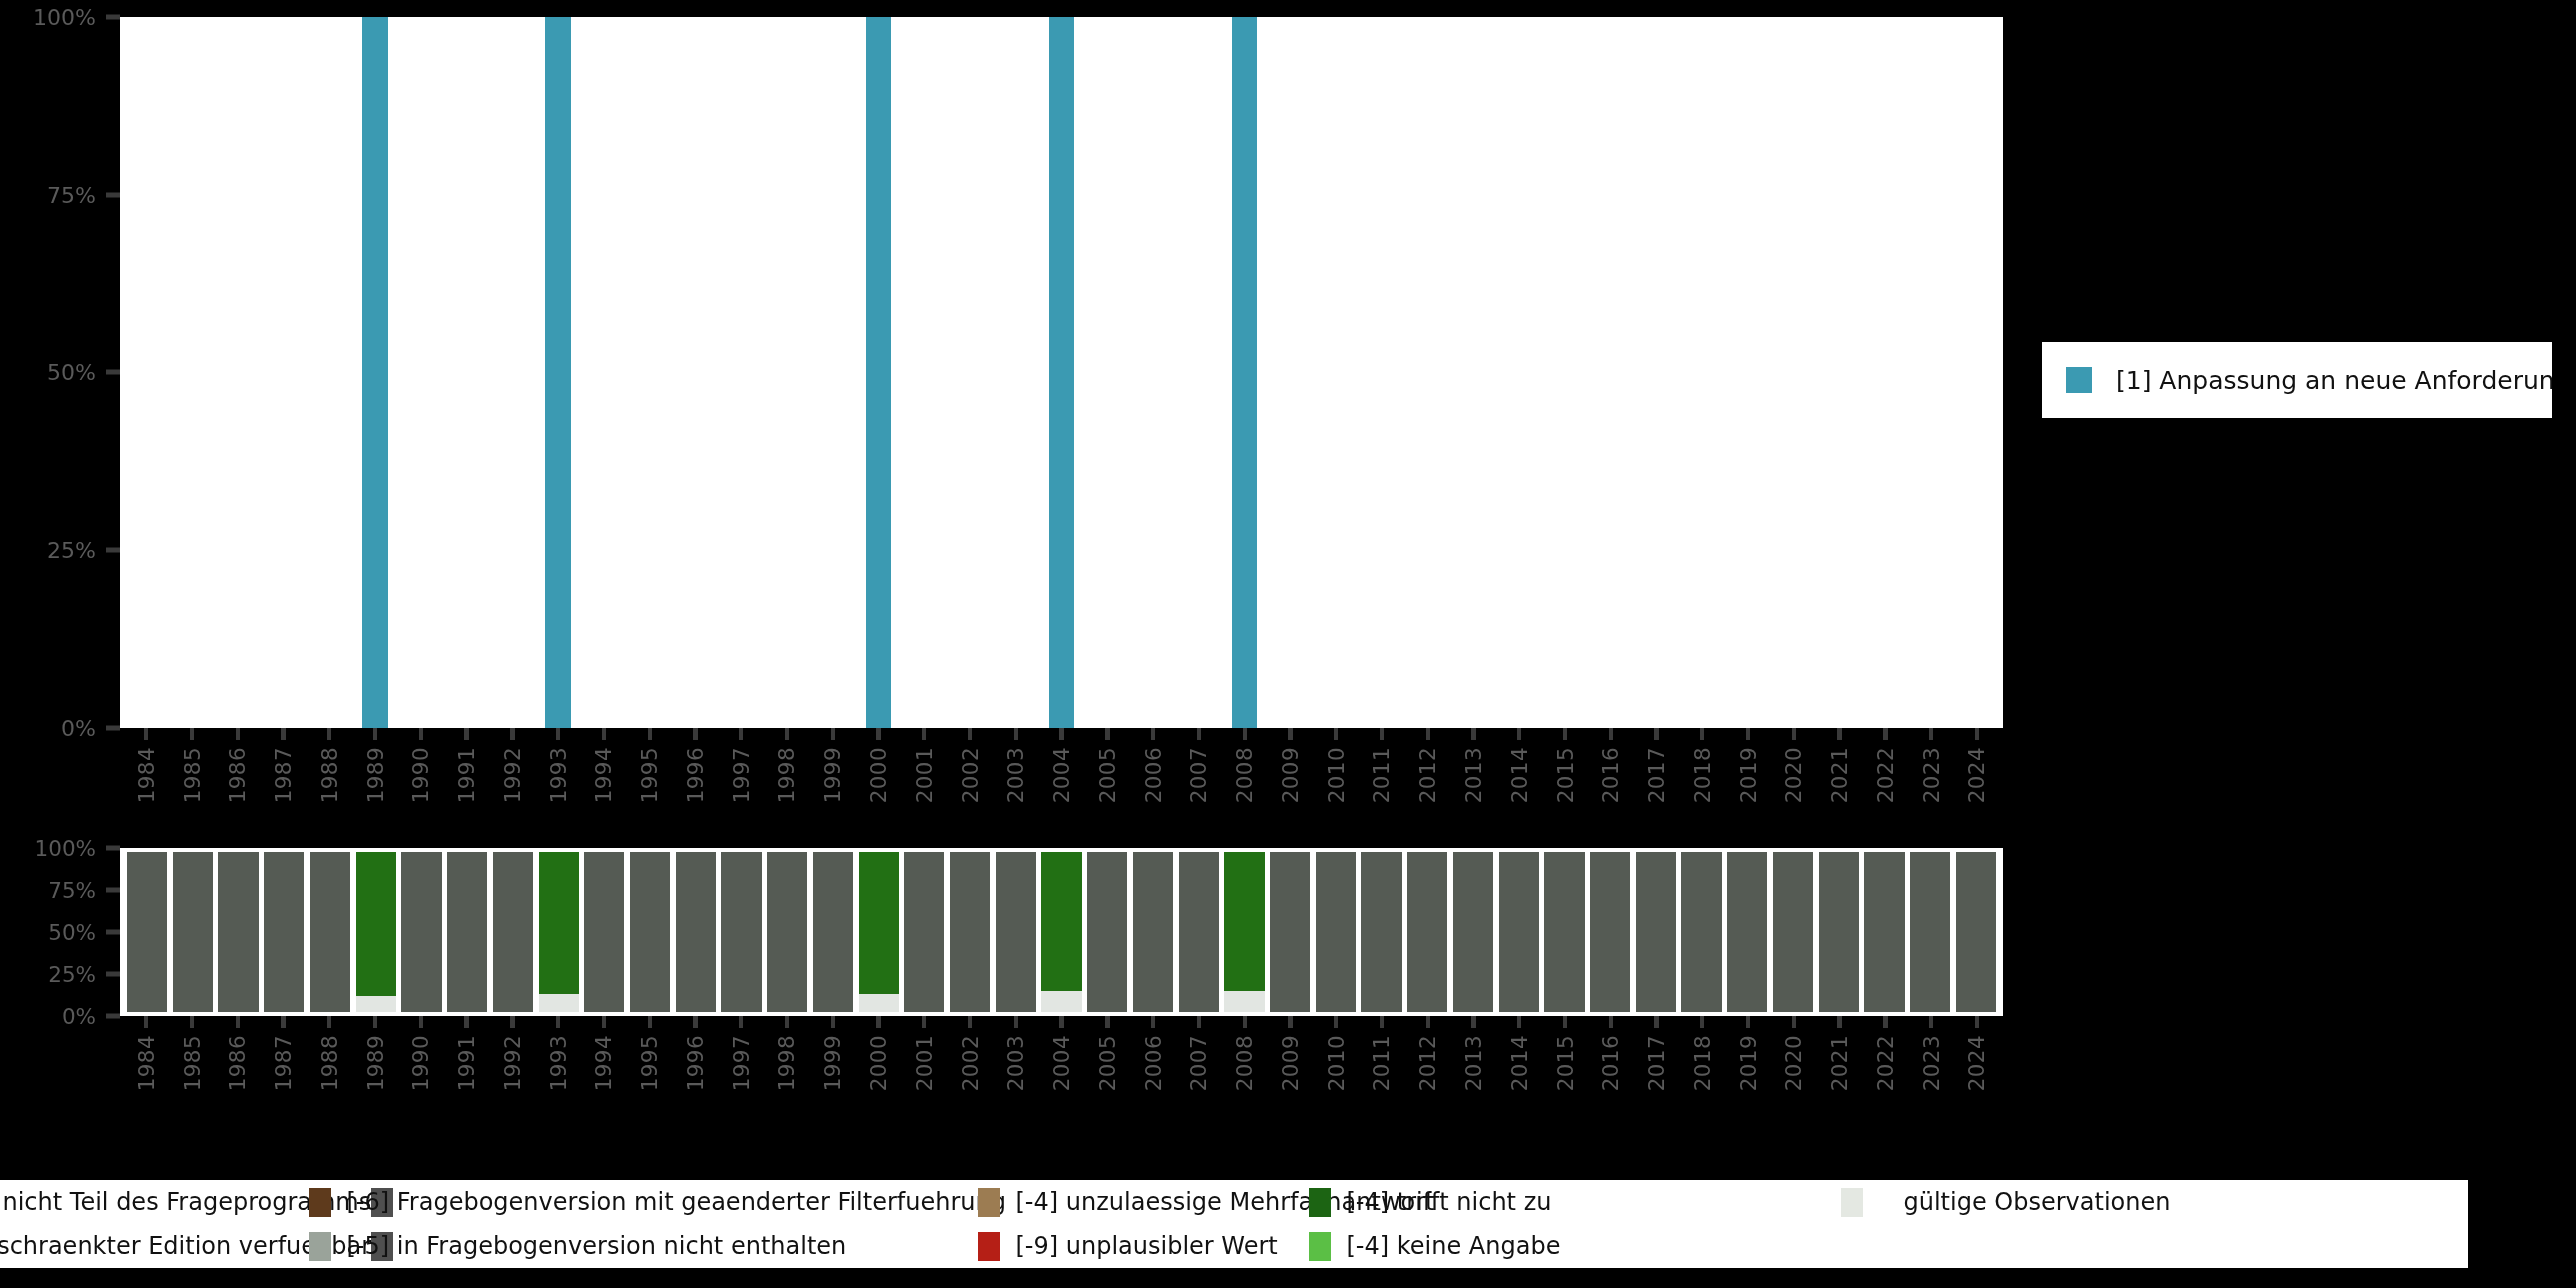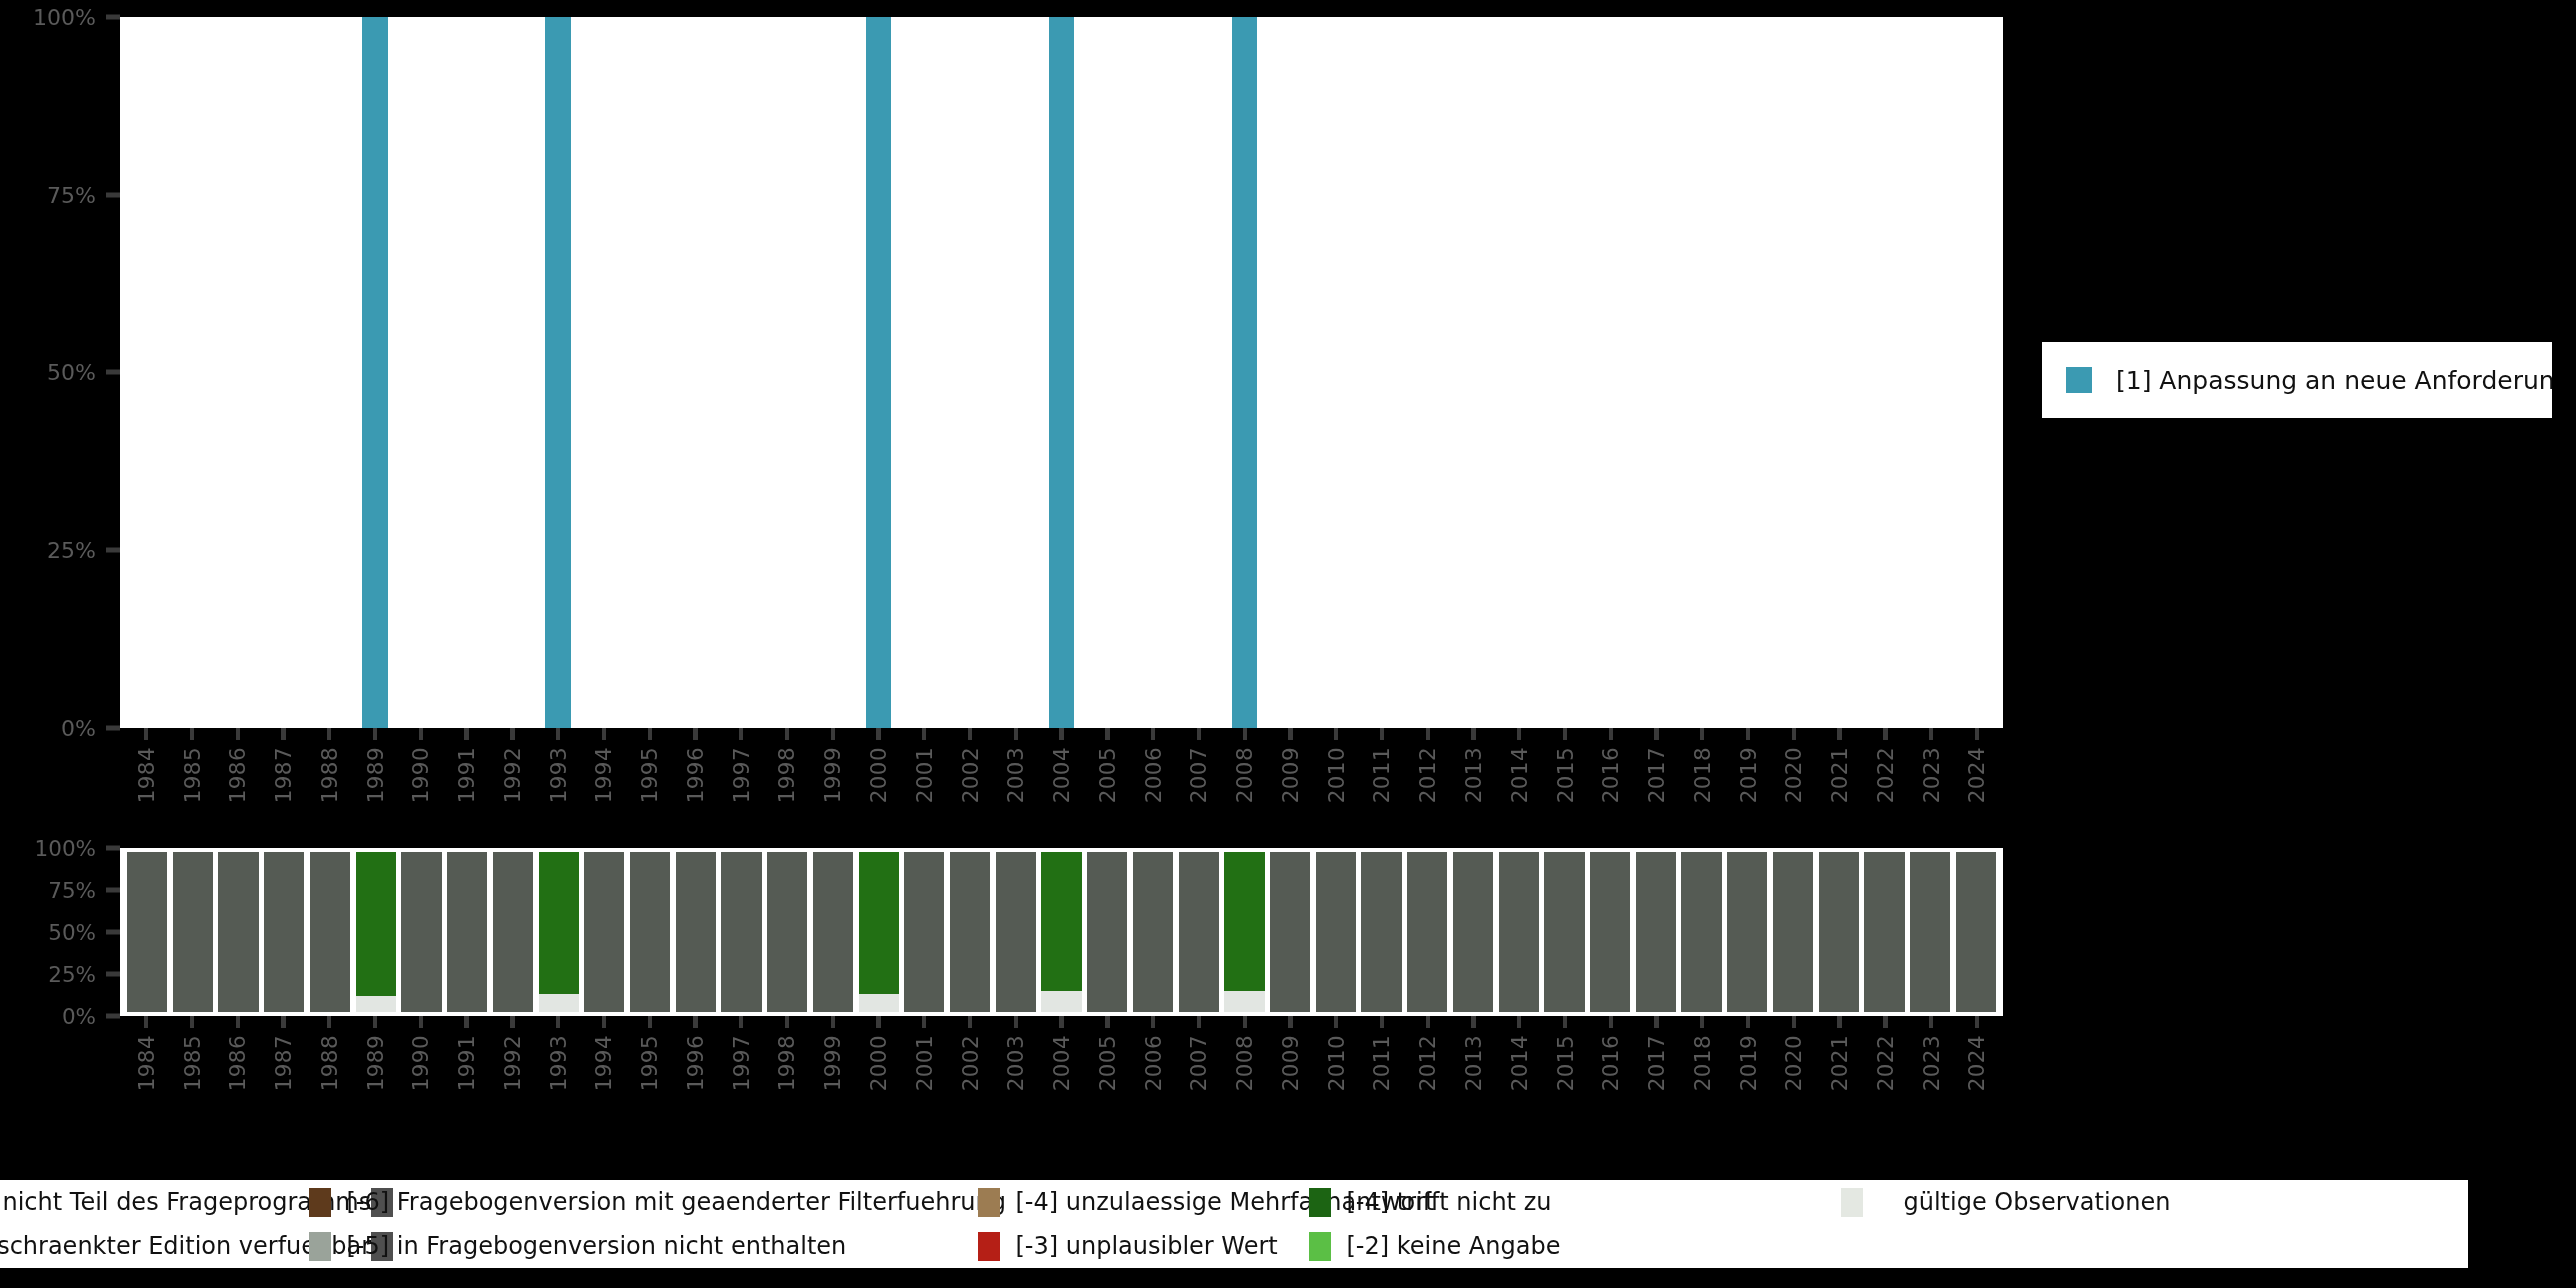--- a/index.html
+++ b/index.html
@@ -755,21 +755,21 @@
       <div class="vl-item" style="position: absolute; left: 0px;">
         <span class="vl-text" style="margin-left: 0px; margin-right: 0px;">[-7] nur in weniger eingeschraenkter Edition verfuegbar</span>
         <span class="vl-swatch" style="background: rgb(79, 79, 79);"></span>
       </div>
       <div class="vl-item" style="position: absolute; left: 610px;">
         <span class="vl-swatch" style="background: rgb(154, 163, 154);"></span>
         <span class="vl-text">[-5] in Fragebogenversion nicht enthalten</span>
       </div>
       <div class="vl-item" style="position: absolute; left: 1279px;">
         <span class="vl-swatch" style="background: rgb(181, 31, 22);"></span>
-        <span class="vl-text">[-3] unplausibler Wert</span>
+        <span class="vl-text">[-9] unplausibler Wert</span>
       </div>
       <div class="vl-item" style="position: absolute; left: 1610px;">
         <span class="vl-swatch" style="background: rgb(91, 191, 69);"></span>
-        <span class="vl-text">[-2] keine Angabe</span>
+        <span class="vl-text">[-4] keine Angabe</span>
       </div>
     </div>
 </div>
 
 
 </body></html>

